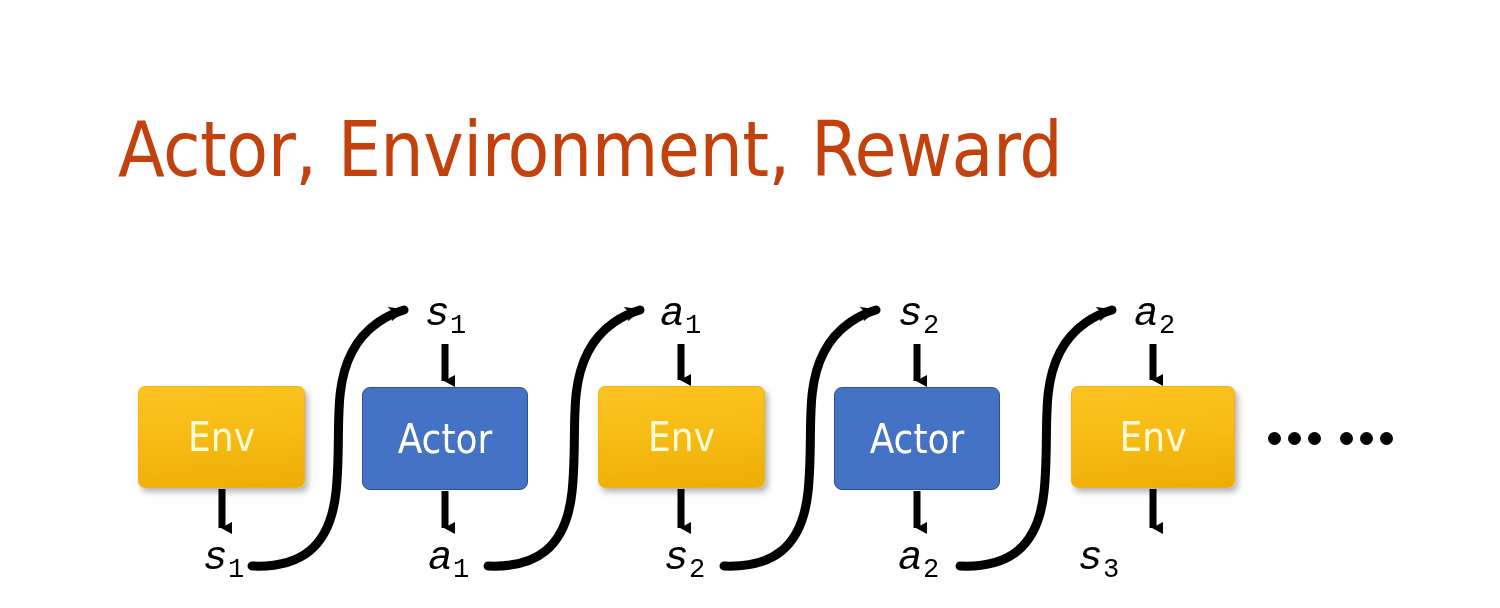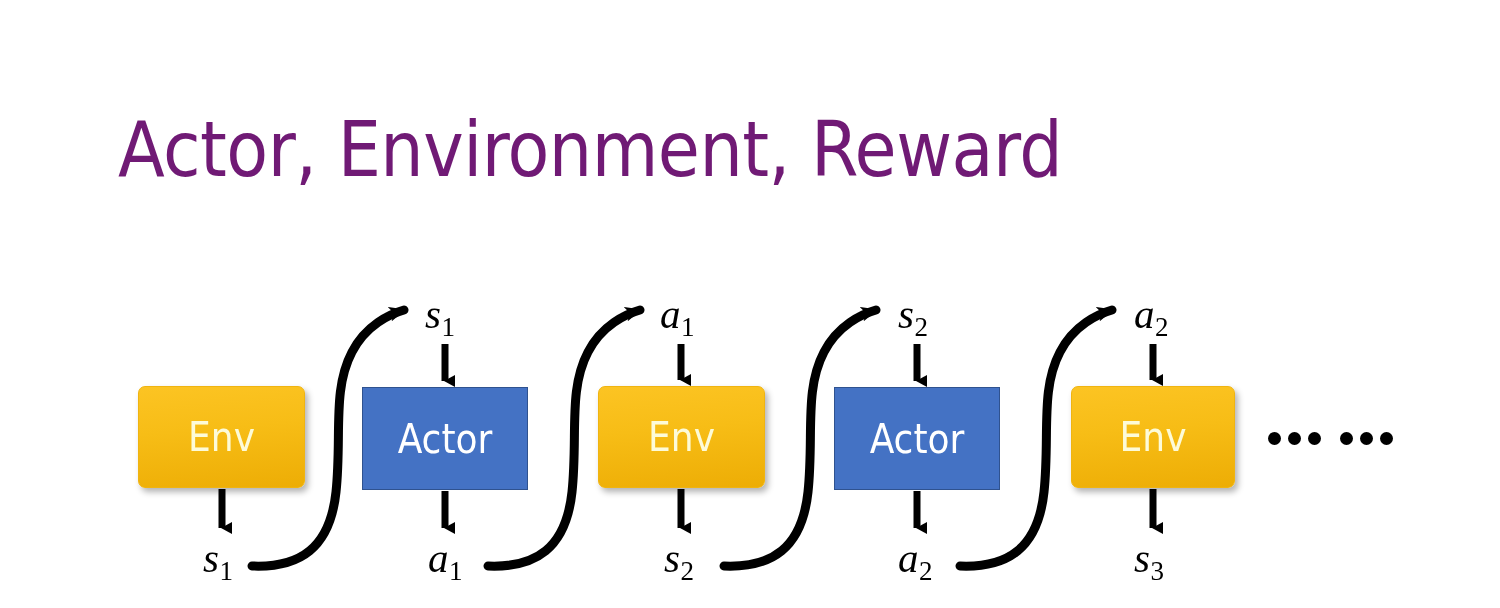--- a/index.html
+++ b/index.html
@@ -21,21 +21,21 @@
 
   
   #slide-title {
     position: absolute;
     left: 118px;
     top: 112px;
     font-family: "DejaVu Sans Condensed", "Liberation Sans", sans-serif;
     font-size: 76px;
     font-weight: 300;
     letter-spacing: -0.5px;
-    color: #701a75;
+    color: #c2410c;
     white-space: nowrap;
     line-height: 1;
   }
 
   
   #diagram {
     position: absolute;
     left: 0;
     top: 0;
     width: 1500px;
@@ -59,28 +59,28 @@
     background: linear-gradient(175deg, #fcc423 0%, #f7bd16 42%, #edad05 100%);
     color: #fdfbd8;
     border: 1px solid #f0b411;
     border-radius: 7px;
     box-shadow: 3px 4px 6px rgba(0,0,0,0.30);
   }
   .node.actor {
     background: #4472c4;
     color: #ffffff;
     border: 1px solid #2f528f;
-    border-radius: 0px;
+    border-radius: 8px;
     box-shadow: none;
   }
 
   
   .mathlabel {
     position: absolute;
-    font-family: Liberation Serif, serif;
+    font-family: Liberation Mono, monospace;
     font-style: italic;
     font-size: 41px;
     color: #000000;
     white-space: nowrap;
     line-height: 1;
     user-select: none;
   }
   .mathlabel sub {
     font-size: 0.66em;
     font-style: normal;
@@ -211,21 +211,21 @@
     </div>
 
     <div class="mathlabel" style="left:664px; top:538px;">
       <span>s</span><sub>2</sub>
     </div>
 
     <div class="mathlabel" style="left:898px; top:538px;">
       <span>a</span><sub>2</sub>
     </div>
 
-    <div class="mathlabel" style="left:1134px; top:538px;">
+    <div class="mathlabel" style="left:1078px; top:538px;">
       <span>s</span><sub>3</sub>
     </div>
 
     <div id="ellipsis" style="left:1268px; top:432px;">
       <span class="dot"></span>
       <span class="dot"></span>
       <span class="dot"></span>
       <span class="gap"></span>
       <span class="dot"></span>
       <span class="dot"></span>

